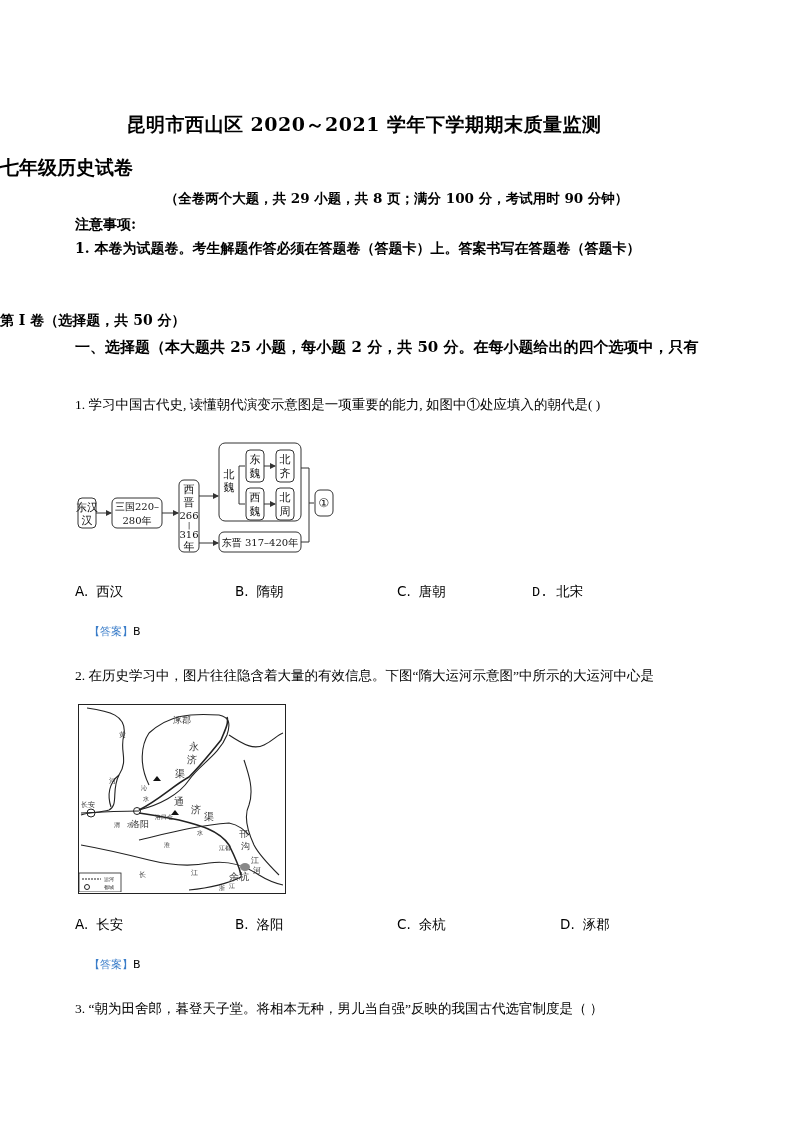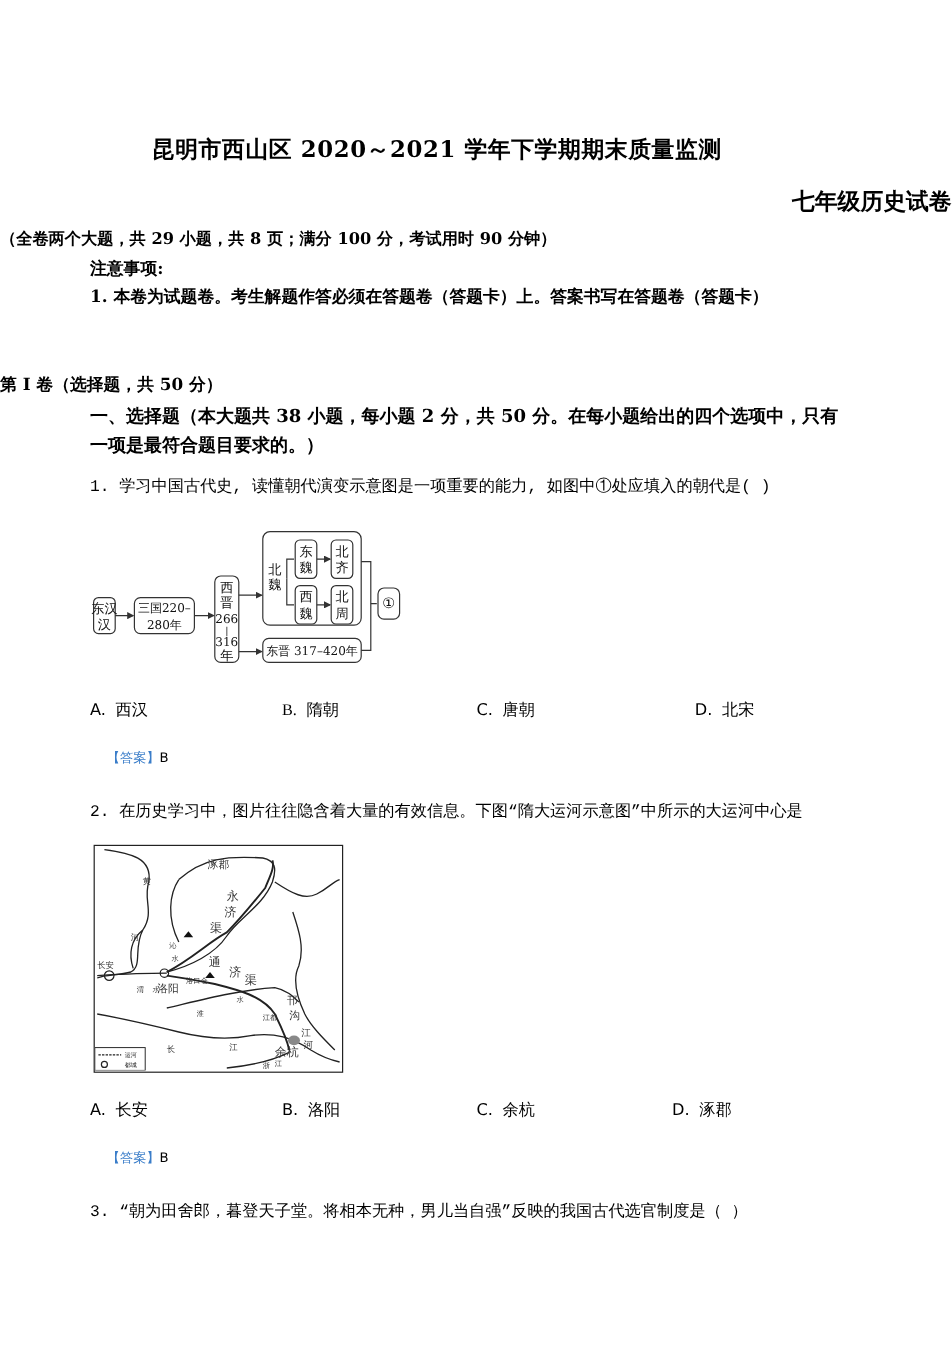--- a/index.html
+++ b/index.html
@@ -1,26 +1,26 @@
 <!DOCTYPE html>
 <html><head>
 <meta charset="utf-8">
 <style>
   html, body { margin: 0; padding: 0; background: #ffffff; }
   body { width: 793px; height: 1122px; position: relative; overflow: hidden;
          font-family: "DejaVu Serif", "Liberation Serif", serif; color: #000; }
   .abs { position: absolute; }
   .title1 { top: 112px; left: 0; width: 728px; text-align: center; font-size: 19px; font-weight: bold; letter-spacing: 0.5px; }
-  .title2 { top: 155px; left: 0; width: 793px; text-align: right; font-size: 19px; font-weight: bold; }
-  .subtitle { top: 190px; left: 0; width: 793px; text-align: left; font-size: 13.5px; font-weight: bold; }
+  .title2 { top: 155px; left: 0; width: 793px; text-align: left; font-size: 19px; font-weight: bold; }
+  .subtitle { top: 190px; left: 0; width: 793px; text-align: center; font-size: 13.5px; font-weight: bold; }
   .notes { left: 75px; width: 650px; font-size: 14px; font-weight: bold; line-height: 24px; }
   .notes div { white-space: nowrap; }
   .sec-title { top: 312px; left: 0; width: 793px; text-align: left; font-size: 14px; font-weight: bold; }
   .sec-desc { top: 335px; left: 75px; width: 650px; font-size: 15px; font-weight: bold; line-height: 24px; }
-  .q { left: 75px; font-size: 13.5px; font-family: Liberation Mono, monospace; white-space: nowrap; }
+  .q { left: 75px; font-size: 13.5px; font-family: Liberation Serif, serif; white-space: nowrap; }
   .opts { left: 75px; width: 660px; font-size: 13.5px; font-family: "DejaVu Sans", "Liberation Sans", sans-serif; }
   .opt { position: absolute; top: 0; white-space: nowrap; }
   .opt .l { margin-right: 8px; }
   .answer { left: 89px; font-size: 11px; font-family: "DejaVu Sans", "Liberation Sans", sans-serif; }
   .answer .tag { color: #3a7dc9; }
   .diagram { top: 438px; left: 72px; width: 280px; height: 118px; }
   .map { top: 704px; left: 78px; width: 208px; height: 190px; border: 1.5px solid #222; box-sizing: border-box; background:#fff; }
 </style>
 </head>
 <body>
@@ -29,22 +29,21 @@
 <div class="abs title2">七年级历史试卷</div>
 <div class="abs subtitle">（全卷两个大题，共 29 小题，共 8 页；满分 100 分，考试用时 90 分钟）</div>
 
 <div class="abs notes" style="top:212px;">
   <div>注意事项:</div>
   <div>1. 本卷为试题卷。考生解题作答必须在答题卷（答题卡）上。答案书写在答题卷（答题卡）</div>
 </div>
 
 <div class="abs sec-title">第 I 卷（选择题，共 50 分）</div>
 <div class="abs sec-desc">
-  <div style="white-space:nowrap;">一、选择题（本大题共 38 小题，每小题 2 分，共 50 分。在每小题给出的四个选项中，只有</div>
-  <div>一项是最符合题目要求的。）</div>
+  <div style="white-space:nowrap;">一、选择题（本大题共 25 小题，每小题 2 分，共 50 分。在每小题给出的四个选项中，只有</div>
 </div>
 
 <div class="abs q" style="top:396px;">1.  学习中国古代史, 读懂朝代演变示意图是一项重要的能力, 如图中①处应填入的朝代是(     )</div>
 
 <svg class="abs diagram" viewBox="0 0 280 118" xmlns="http://www.w3.org/2000/svg" font-family="DejaVu Serif, serif" font-size="11">
   <defs>
     <marker id="arr" markerWidth="6" markerHeight="6" refX="5" refY="3" orient="auto">
       <path d="M0,0 L6,3 L0,6 z" fill="#333"></path>
     </marker>
   </defs>
@@ -102,23 +101,23 @@
     <text x="183" y="77">魏</text>
     <text x="213" y="63">北</text>
     <text x="213" y="77">周</text>
     <text x="188" y="108" font-size="10">东晋 317–420年</text>
     <text x="252" y="69" font-size="12">①</text>
   </g>
 </svg>
 
 <div class="abs opts" style="top:583px;">
   <div class="opt" style="left:0;text-align:center;"><span class="l">A.</span><span>西汉</span></div>
-  <div class="opt" style="left:160px;font-family:Liberation Serif, serif;"><span class="l">B.</span><span>隋朝</span></div>
+  <div class="opt" style="left:160px;"><span class="l">B.</span><span>隋朝</span></div>
   <div class="opt" style="left:322px;"><span class="l">C.</span><span>唐朝</span></div>
-  <div class="opt" style="left:504px;"><span class="l">D.</span><span>北宋</span></div>
+  <div class="opt" style="left:457px;font-family:Liberation Mono, monospace;"><span class="l">D.</span><span>北宋</span></div>
 </div>
 
 <div class="abs answer" style="top:624px;">
   <span class="tag">【答案】</span><span>B</span>
 </div>
 
 <div class="abs q" style="top:667px;">2.  在历史学习中，图片往往隐含着大量的有效信息。下图“隋大运河示意图”中所示的大运河中心是</div>
 
 <div class="abs map">
   <svg width="205" height="187" viewBox="0 0 205 187" xmlns="http://www.w3.org/2000/svg" font-family="DejaVu Serif, serif">

